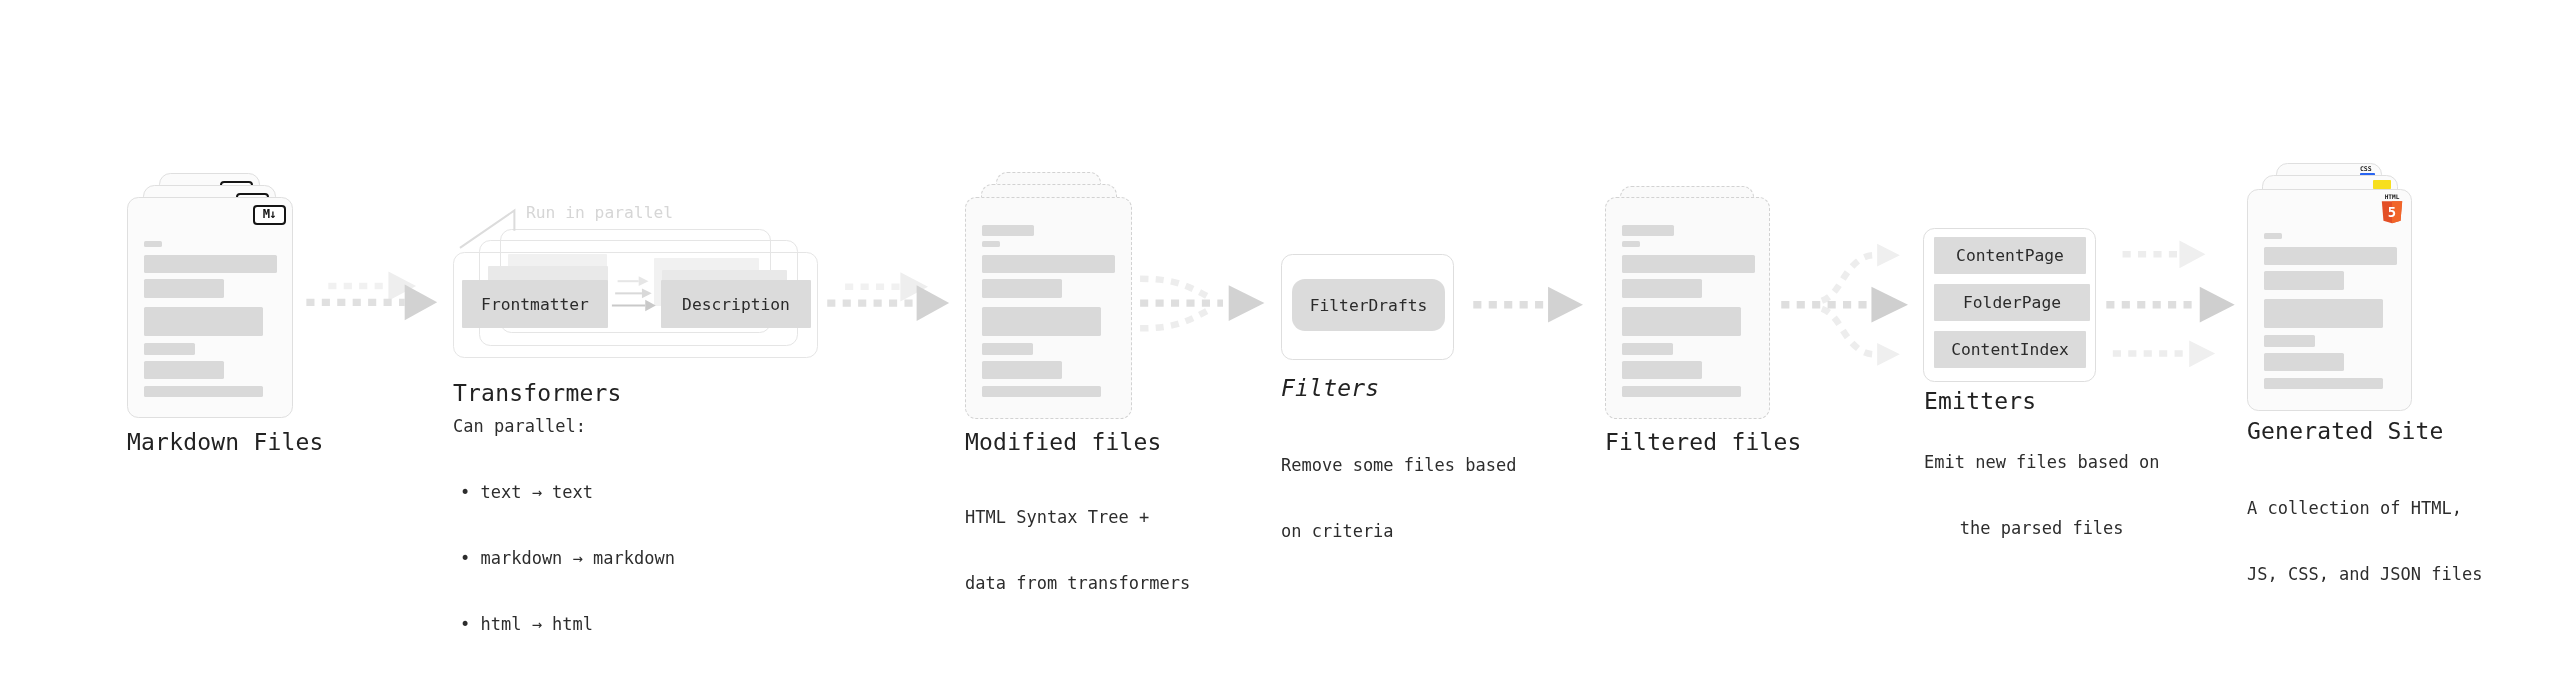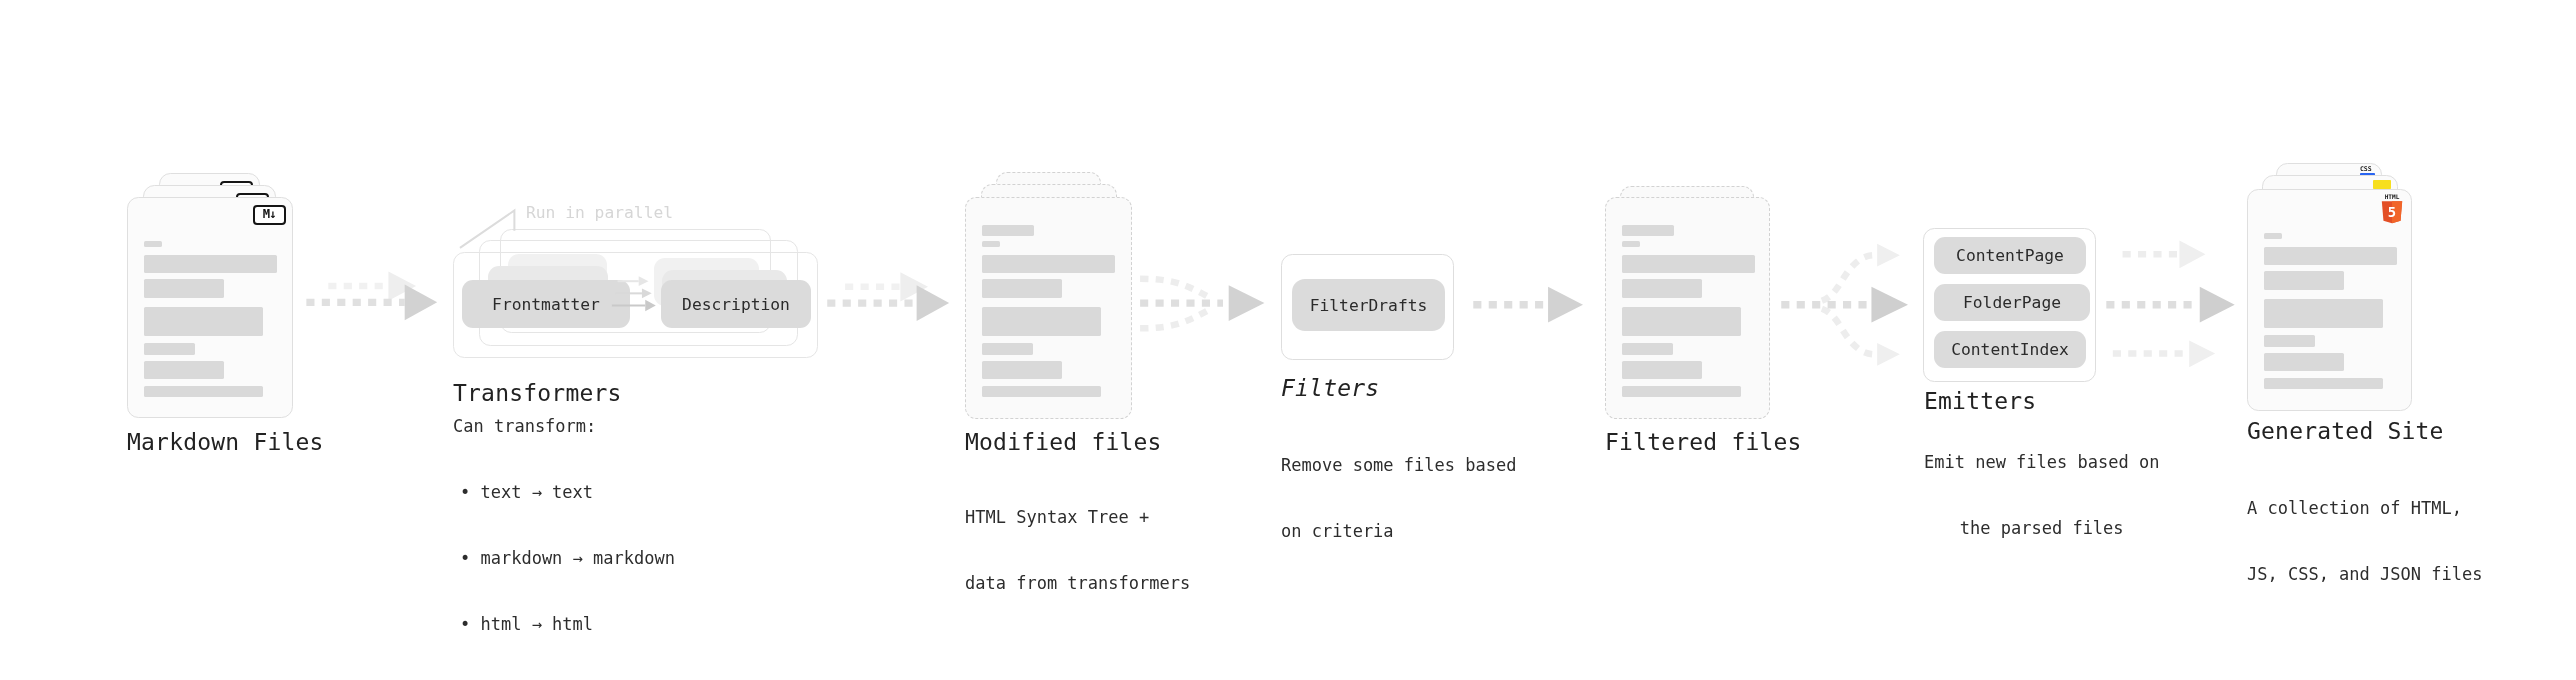--- a/index.html
+++ b/index.html
@@ -39,21 +39,21 @@
     text-align: center; letter-spacing: -0.8px;
   }
 
   
   .tbox {
     position: absolute; box-sizing: border-box;
     border: 1.6px solid #e5e5e5; border-radius: 11.4px; background: transparent;
   }
   .node {
     position: absolute; box-sizing: border-box;
-    background: #dbdbdb; border-radius: 11px;
+    background: #dbdbdb; border-radius: 1px;
     display: flex; align-items: center; justify-content: center;
     font-size: 16.3px; color: #2b2b2b; white-space: pre;
   }
   .node.g2 { background: #e9e9e9; }
   .node.g3 { background: #f1f1f1; }
 
   .container-box {
     position: absolute; box-sizing: border-box;
     background: #ffffff; border: 1.6px solid #dedede; border-radius: 11.4px;
   }
@@ -119,25 +119,25 @@
 
     <div class="tbox" style="left:500px; top:229px; width:271px; height:104px;"></div>
     <div class="node g3" style="left:508px; top:254px; width:99px; height:48px;"></div>
     <div class="node g3" style="left:654px; top:258px; width:105px; height:48px;"></div>
 
     <div class="tbox" style="left:479px; top:240px; width:319px; height:106px;"></div>
     <div class="node g2" style="left:488px; top:266px; width:120px; height:48px;"></div>
     <div class="node g2" style="left:662px; top:270px; width:125px; height:48px;"></div>
 
     <div class="tbox" style="left:453px; top:252px; width:365px; height:106px;"></div>
-    <div class="node" style="left:462px; top:280px; width:168px; height:48px;">Frontmatter</div>
+    <div class="node" style="left:462px; top:280px; width:146px; height:48px;">Frontmatter</div>
     <div class="node" style="left:661px; top:280px; width:150px; height:48px;">Description</div>
 
     <div class="stage-label" style="left:453px; top:380px;">Transformers</div>
-    <div class="stage-sub" style="left:453px; top:415px;">Can transform:</div>
+    <div class="stage-sub" style="left:453px; top:415px;">Can parallel:</div>
     <div class="stage-sub" style="left:460px; top:437px;">
       <div>• text → text</div>
       <div>• markdown → markdown</div>
       <div>• html → html</div>
     </div>
   </div>
 
   <div>
     <div class="card dashed" style="left:996px; top:172px; width:105px; height:222px;"></div>
     <div class="card dashed" style="left:981px; top:184px; width:136px; height:222px;"></div>

